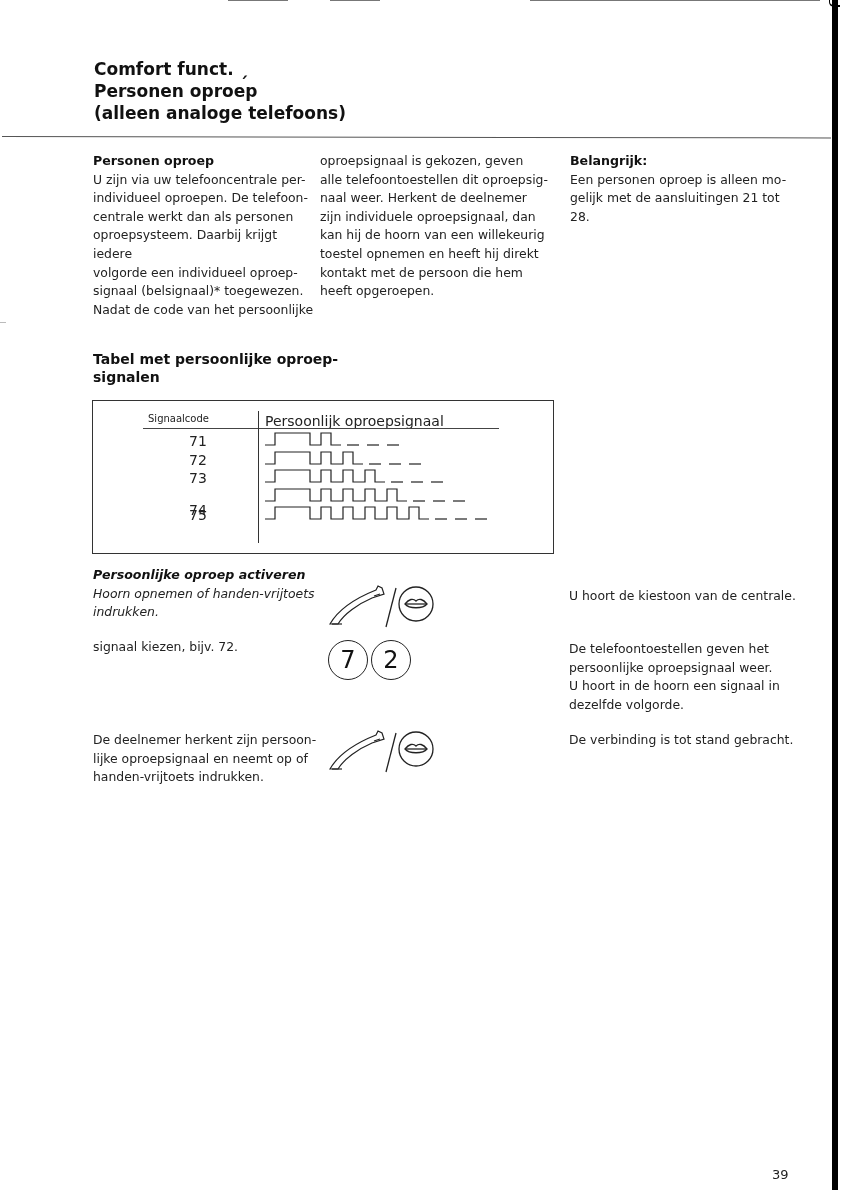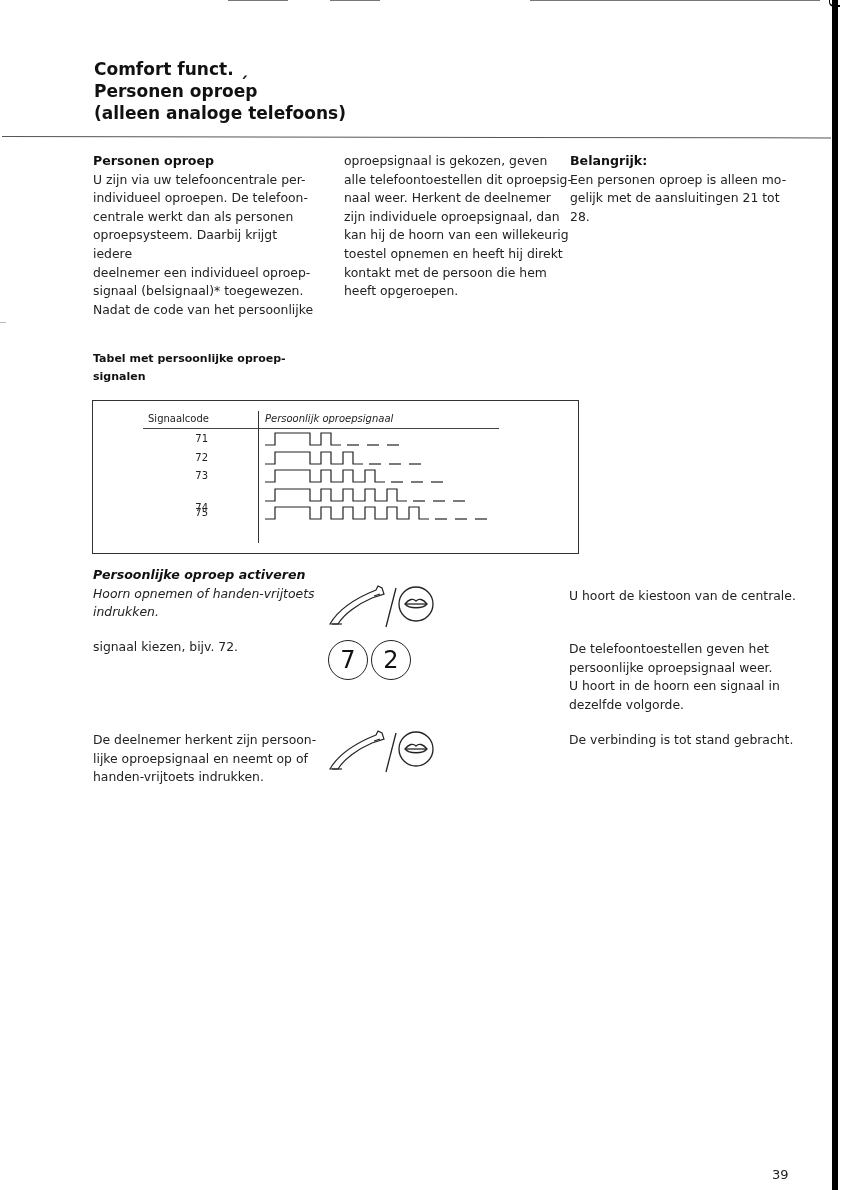--- a/index.html
+++ b/index.html
@@ -7,30 +7,30 @@
          font-family: "DejaVu Sans", sans-serif; color: #1a1a1a; }
   .abs { position: absolute; }
   .topline { position: absolute; top: 0; height: 1px; background: #777; }
   .rightbar { position: absolute; right: 6px; top: 0; width: 6px; height: 1190px; background: #000; }
   .rightbar-cap { position: absolute; right: 4px; top: 0; width: 10px; height: 5px; border-bottom: 2px solid #000; border-left: 1px solid #000; border-radius: 0 0 0 5px; }
   .title { left: 94px; top: 58px; font-weight: bold; font-size: 17px; line-height: 22px; color: #111; }
   .hr { position: absolute; left: 2px; top: 136px; width: 829px; height: 1px; background: #555; transform: rotate(0.1deg); transform-origin: left; }
   .txt { font-size: 12.4px; line-height: 18.6px; color: #222; }
   .h { font-weight: bold; color: #111; font-size: 12.6px; }
   .col1 { left: 93px; top: 152px; width: 225px; }
-  .col2 { left: 344px; top: 152px; width: 230px; }
+  .col2 { left: 320px; top: 152px; width: 230px; }
   .col3 { left: 570px; top: 152px; width: 230px; }
-  .tabtitle { left: 93px; top: 350px; width: 260px; font-weight: bold; font-size: 11px; line-height: 18px; color: #111; }
-  .tablebox { left: 92px; top: 400px; width: 460px; height: 152px; border: 1px solid #333; padding-left: 25px; }
+  .tabtitle { left: 93px; top: 350px; width: 260px; font-weight: bold; font-size: 14px; line-height: 18px; color: #111; }
+  .tablebox { left: 92px; top: 400px; width: 460px; height: 152px; border: 1px solid #333; }
   .table-hdr-code { left: 55px; top: 12px; font-size: 10px; color: #222; }
-  .table-hdr-sig { left: 172px; top: 12px; font-size: 10px; color: #222; font-style: italic; }
+  .table-hdr-sig { left: 172px; top: 12px; font-size: 14px; color: #222; }
   .hdr-line-left { left: 50px; top: 27px; width: 115px; height: 1px; background: #444; }
   .hdr-line-right { left: 166px; top: 27px; width: 240px; height: 1px; background: #444; }
   .vline { left: 165px; top: 10px; width: 1px; height: 132px; background: #333; }
-  .code { position: absolute; left: 95px; width: 20px; text-align: right; font-size: 10px; color: #222; }
+  .code { position: absolute; left: 95px; width: 20px; text-align: center; font-size: 14px; color: #222; }
   svg.wave { position: absolute; left: 172px; overflow: visible; }
   .step-txt { font-size: 12.4px; line-height: 18.6px; color: #222; }
   .s2 { left: 93px; top: 638px; width: 230px; }
   .s3 { left: 93px; top: 731px; width: 230px; }
   .r1 { left: 569px; top: 587px; width: 240px; }
   .r2 { left: 569px; top: 640px; width: 240px; }
   .r3 { left: 569px; top: 731px; width: 240px; }
   .icons { position: absolute; }
   .i1 { left: 328px; top: 580px; }
   .i2 { left: 328px; top: 640px; }
@@ -57,21 +57,21 @@
 </div>
 
 <div class="hr"></div>
 
 <div class="abs txt col1">
   <div class="h">Personen oproep</div>
   <div>U zijn via uw telefooncentrale per-</div>
   <div>individueel oproepen. De telefoon-</div>
   <div>centrale werkt dan als personen</div>
   <div>oproepsysteem. Daarbij krijgt iedere</div>
-  <div>deelnemer een individueel oproep-</div>
+  <div>volgorde een individueel oproep-</div>
   <div>signaal (belsignaal)* toegewezen.</div>
   <div>Nadat de code van het persoonlijke</div>
 </div>
 
 <div class="abs txt col2">
   <div>oproepsignaal is gekozen, geven</div>
   <div>alle telefoontoestellen dit oproepsig-</div>
   <div>naal weer. Herkent de deelnemer</div>
   <div>zijn individuele oproepsignaal, dan</div>
   <div>kan hij de hoorn van een willekeurig</div>

